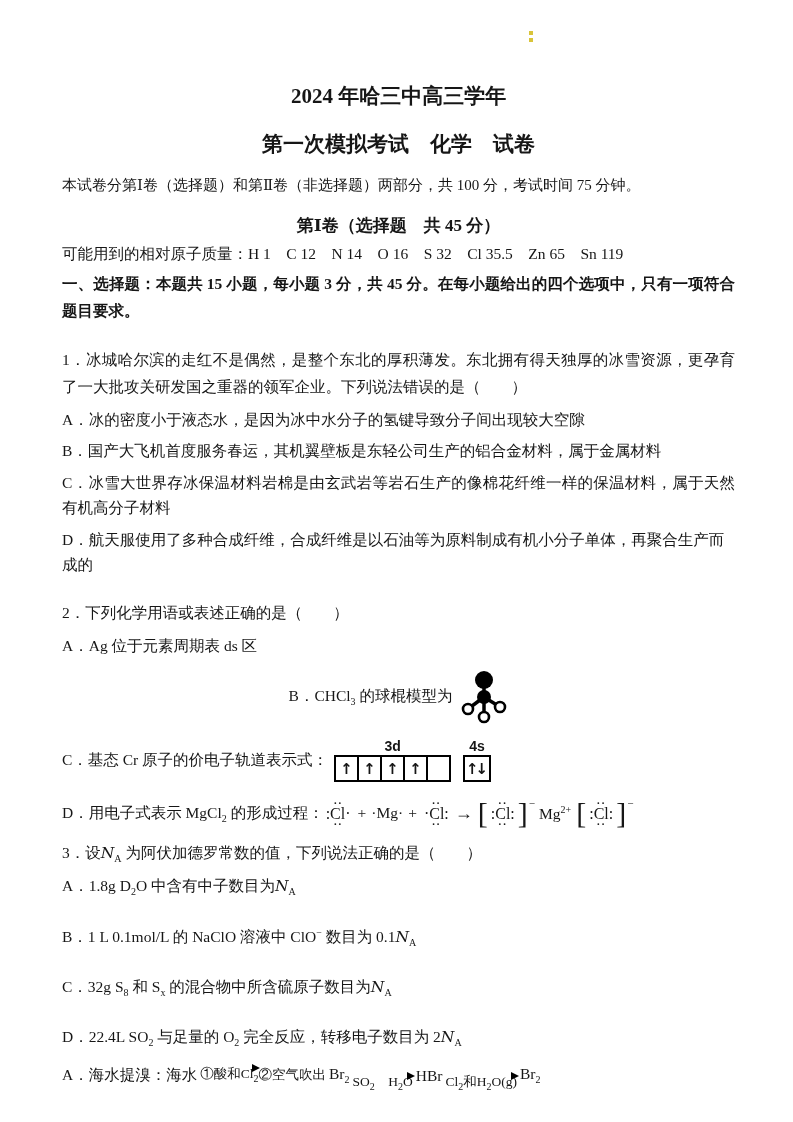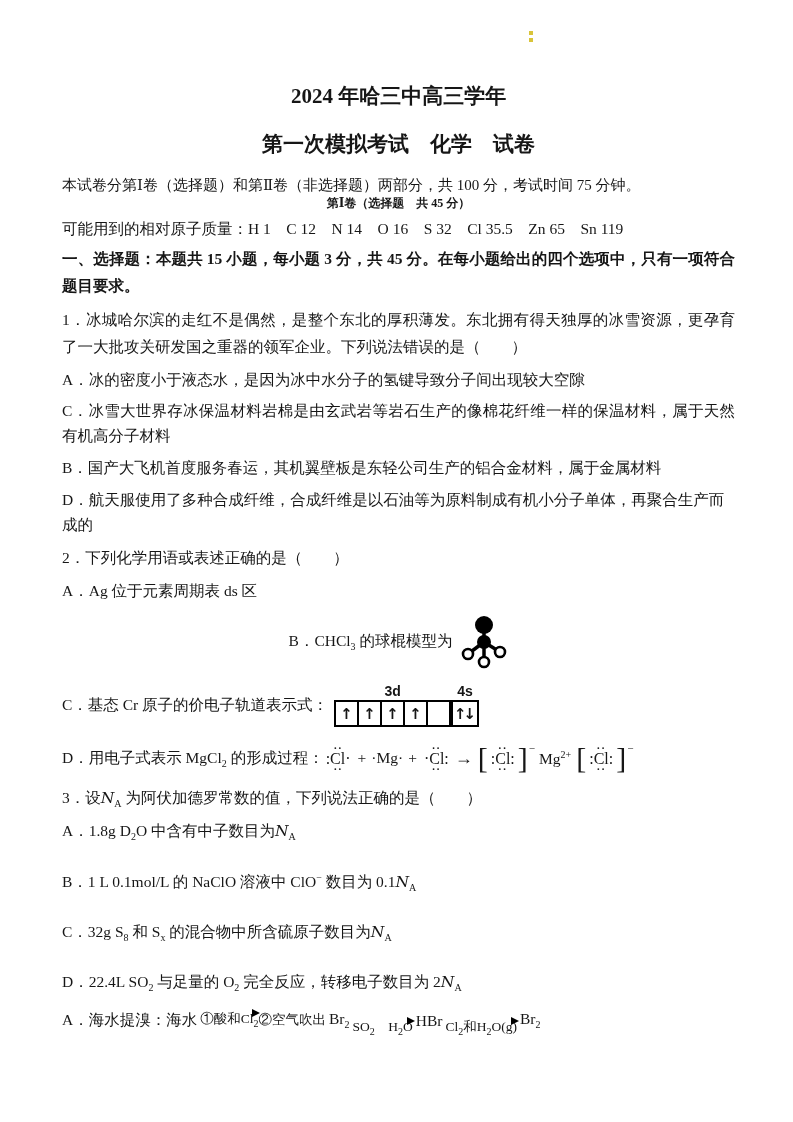--- a/index.html
+++ b/index.html
@@ -4,39 +4,39 @@
 <style>
   html,body{margin:0;padding:0;}
   body{
     width:793px;height:1122px;background:#ffffff;position:relative;overflow:hidden;
     font-family:"Liberation Serif","DejaVu Serif",serif;color:#161616;font-size:15.5px;
   }
   .content{padding:82px 58px 0 62px;}
   .title{font-size:21px;font-weight:bold;text-align:center;}
   .subtitle{font-size:21px;font-weight:bold;text-align:center;margin-top:20px;}
   .note{text-align:left;margin-top:18px;font-size:15px;}
-  .section-heading{text-align:center;font-weight:bold;font-size:12px;margin-top:0;}
+  .section-heading{text-align:center;font-weight:bold;font-size:17px;margin-top:19px;}
   .masses{margin-top:7px;}
   .instruction{font-weight:bold;margin-top:5px;line-height:1.75;text-align:justify;font-size:15.5px;}
-  .stem{margin-top:8px;line-height:1.72;text-align:justify;}
+  .stem{margin-top:23px;line-height:1.72;text-align:justify;}
   .opt{margin-top:7px;line-height:1.6;}
   .opt-row{display:flex;align-items:center;margin-top:6px;}
   sub{font-size:10px;}
   sup{font-size:10px;}
   i{font-family:"DejaVu Serif",serif;}
 
   
   .ymark{position:absolute;left:529px;top:31px;width:4px;height:11px;}
   .ymark span{display:block;width:4px;height:4px;background:#d9c43a;margin-bottom:3px;}
 
   
   .model{margin-left:8px;}
 
   
-  .orb{display:inline-flex;align-items:flex-start;gap:0;margin-left:6px;vertical-align:-4px;}
+  .orb{display:inline-flex;align-items:flex-start;gap:12px;margin-left:6px;vertical-align:-4px;}
   .orb .grp{display:flex;flex-direction:column;align-items:center;}
   .orb .lbl{font-weight:bold;font-size:14px;font-family:"Liberation Sans",sans-serif;line-height:1.1;}
   .orb .boxes{display:flex;border:2.5px solid #000;margin-top:1px;}
   .orb .box{width:21px;height:23px;border-right:2.5px solid #000;display:flex;align-items:center;justify-content:center;
     font-weight:bold;font-size:15px;font-family:"DejaVu Sans",sans-serif;}
   .orb .box:last-child{border-right:none;}
   .orb .pairbox .box{letter-spacing:-3px;padding-right:3px;}
 
   
   .lewis{display:inline-flex;flex-direction:column;align-items:center;margin:0 2px;line-height:1;}
@@ -70,22 +70,22 @@
 
   <div class="title">2024 年哈三中高三学年</div>
   <div class="subtitle">第一次模拟考试　化学　试卷</div>
   <div class="note">本试卷分第Ⅰ卷（选择题）和第Ⅱ卷（非选择题）两部分，共 100 分，考试时间 75 分钟。</div>
   <div class="section-heading">第Ⅰ卷（选择题　共 45 分）</div>
   <div class="masses">可能用到的相对原子质量：H 1　C 12　N 14　O 16　S 32　Cl 35.5　Zn 65　Sn 119</div>
   <div class="instruction">一、选择题：本题共 15 小题，每小题 3 分，共 45 分。在每小题给出的四个选项中，只有一项符合题目要求。</div>
 
   <div class="stem">1．冰城哈尔滨的走红不是偶然，是整个东北的厚积薄发。东北拥有得天独厚的冰雪资源，更孕育了一大批攻关研发国之重器的领军企业。下列说法错误的是（　　）</div>
   <div class="opt">A．冰的密度小于液态水，是因为冰中水分子的氢键导致分子间出现较大空隙</div>
+  <div class="opt">B．国产大飞机首度服务春运，其机翼壁板是东轻公司生产的铝合金材料，属于金属材料</div>
   <div class="opt stem">C．冰雪大世界存冰保温材料岩棉是由玄武岩等岩石生产的像棉花纤维一样的保温材料，属于天然有机高分子材料</div>
-  <div class="opt">B．国产大飞机首度服务春运，其机翼壁板是东轻公司生产的铝合金材料，属于金属材料</div>
   <div class="opt">D．航天服使用了多种合成纤维，合成纤维是以石油等为原料制成有机小分子单体，再聚合生产而成的</div>
 
   <div class="stem">2．下列化学用语或表述正确的是（　　）</div>
   <div class="opt">A．Ag 位于元素周期表 ds 区</div>
 
   <div class="opt-row" style="margin-top:10px;justify-content:center;">
     <span>B．CHCl<sub>3</sub> 的球棍模型为</span>
     <svg class="model" width="48" height="56" viewBox="0 0 48 56">
       <line x1="24" y1="28" x2="24" y2="11" stroke="#000" stroke-width="3.5"></line>
       <line x1="24" y1="28" x2="8" y2="40" stroke="#000" stroke-width="3.5"></line>

